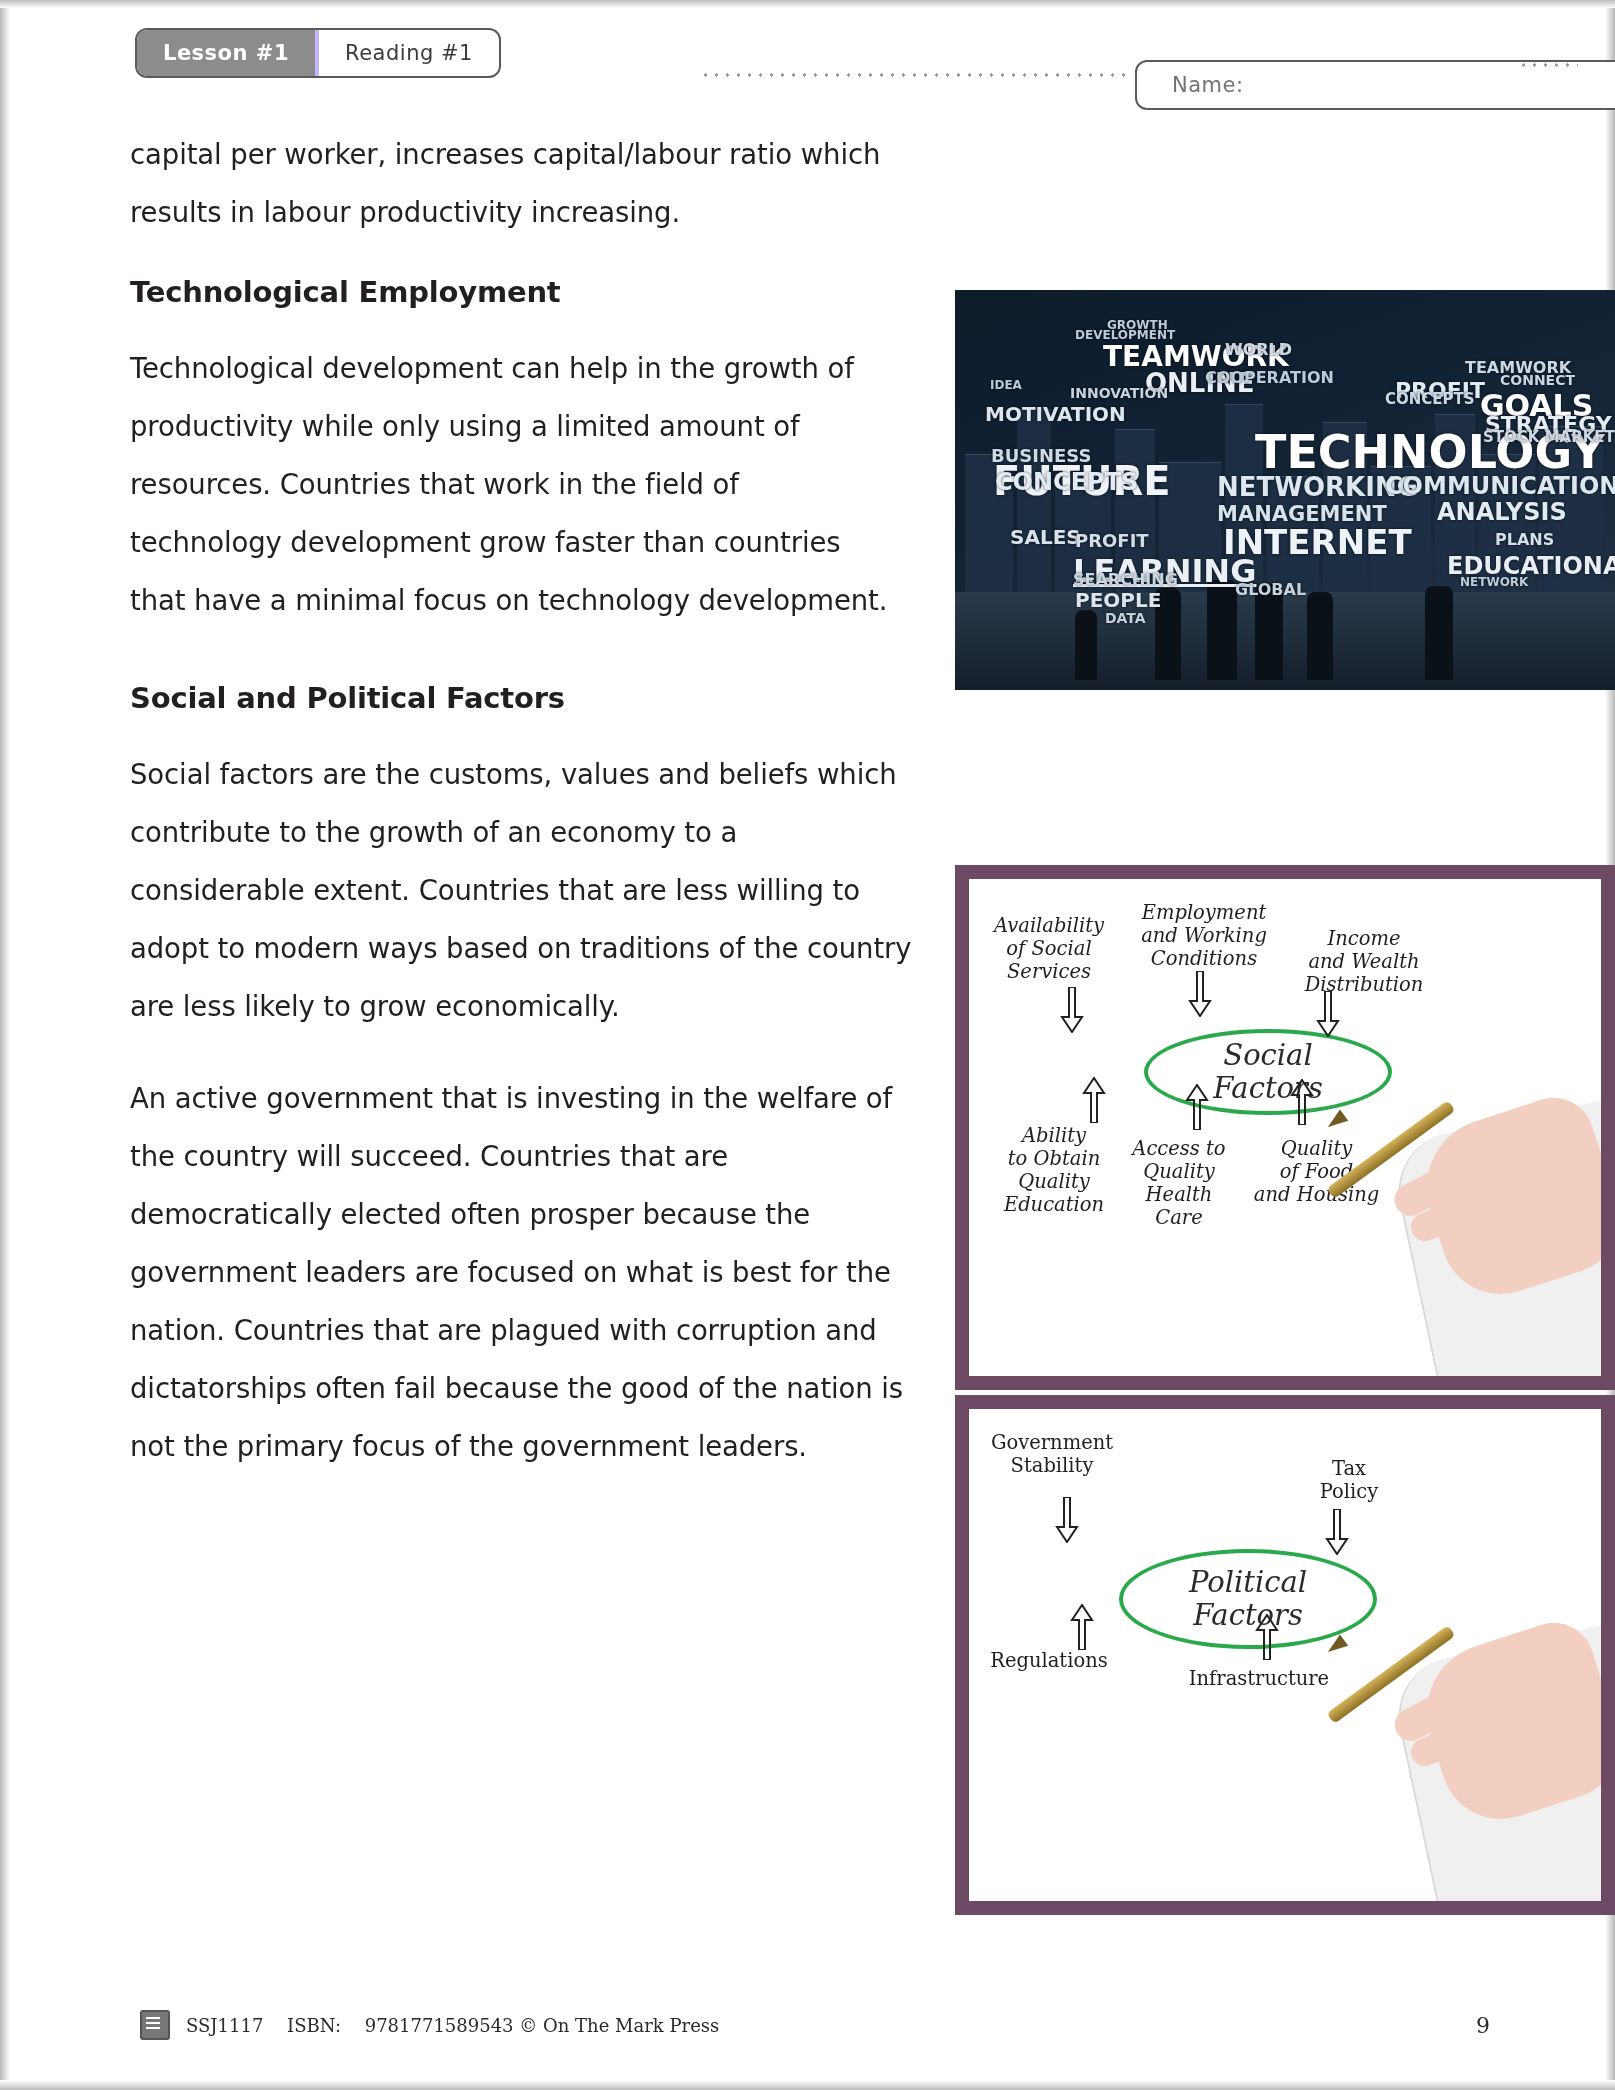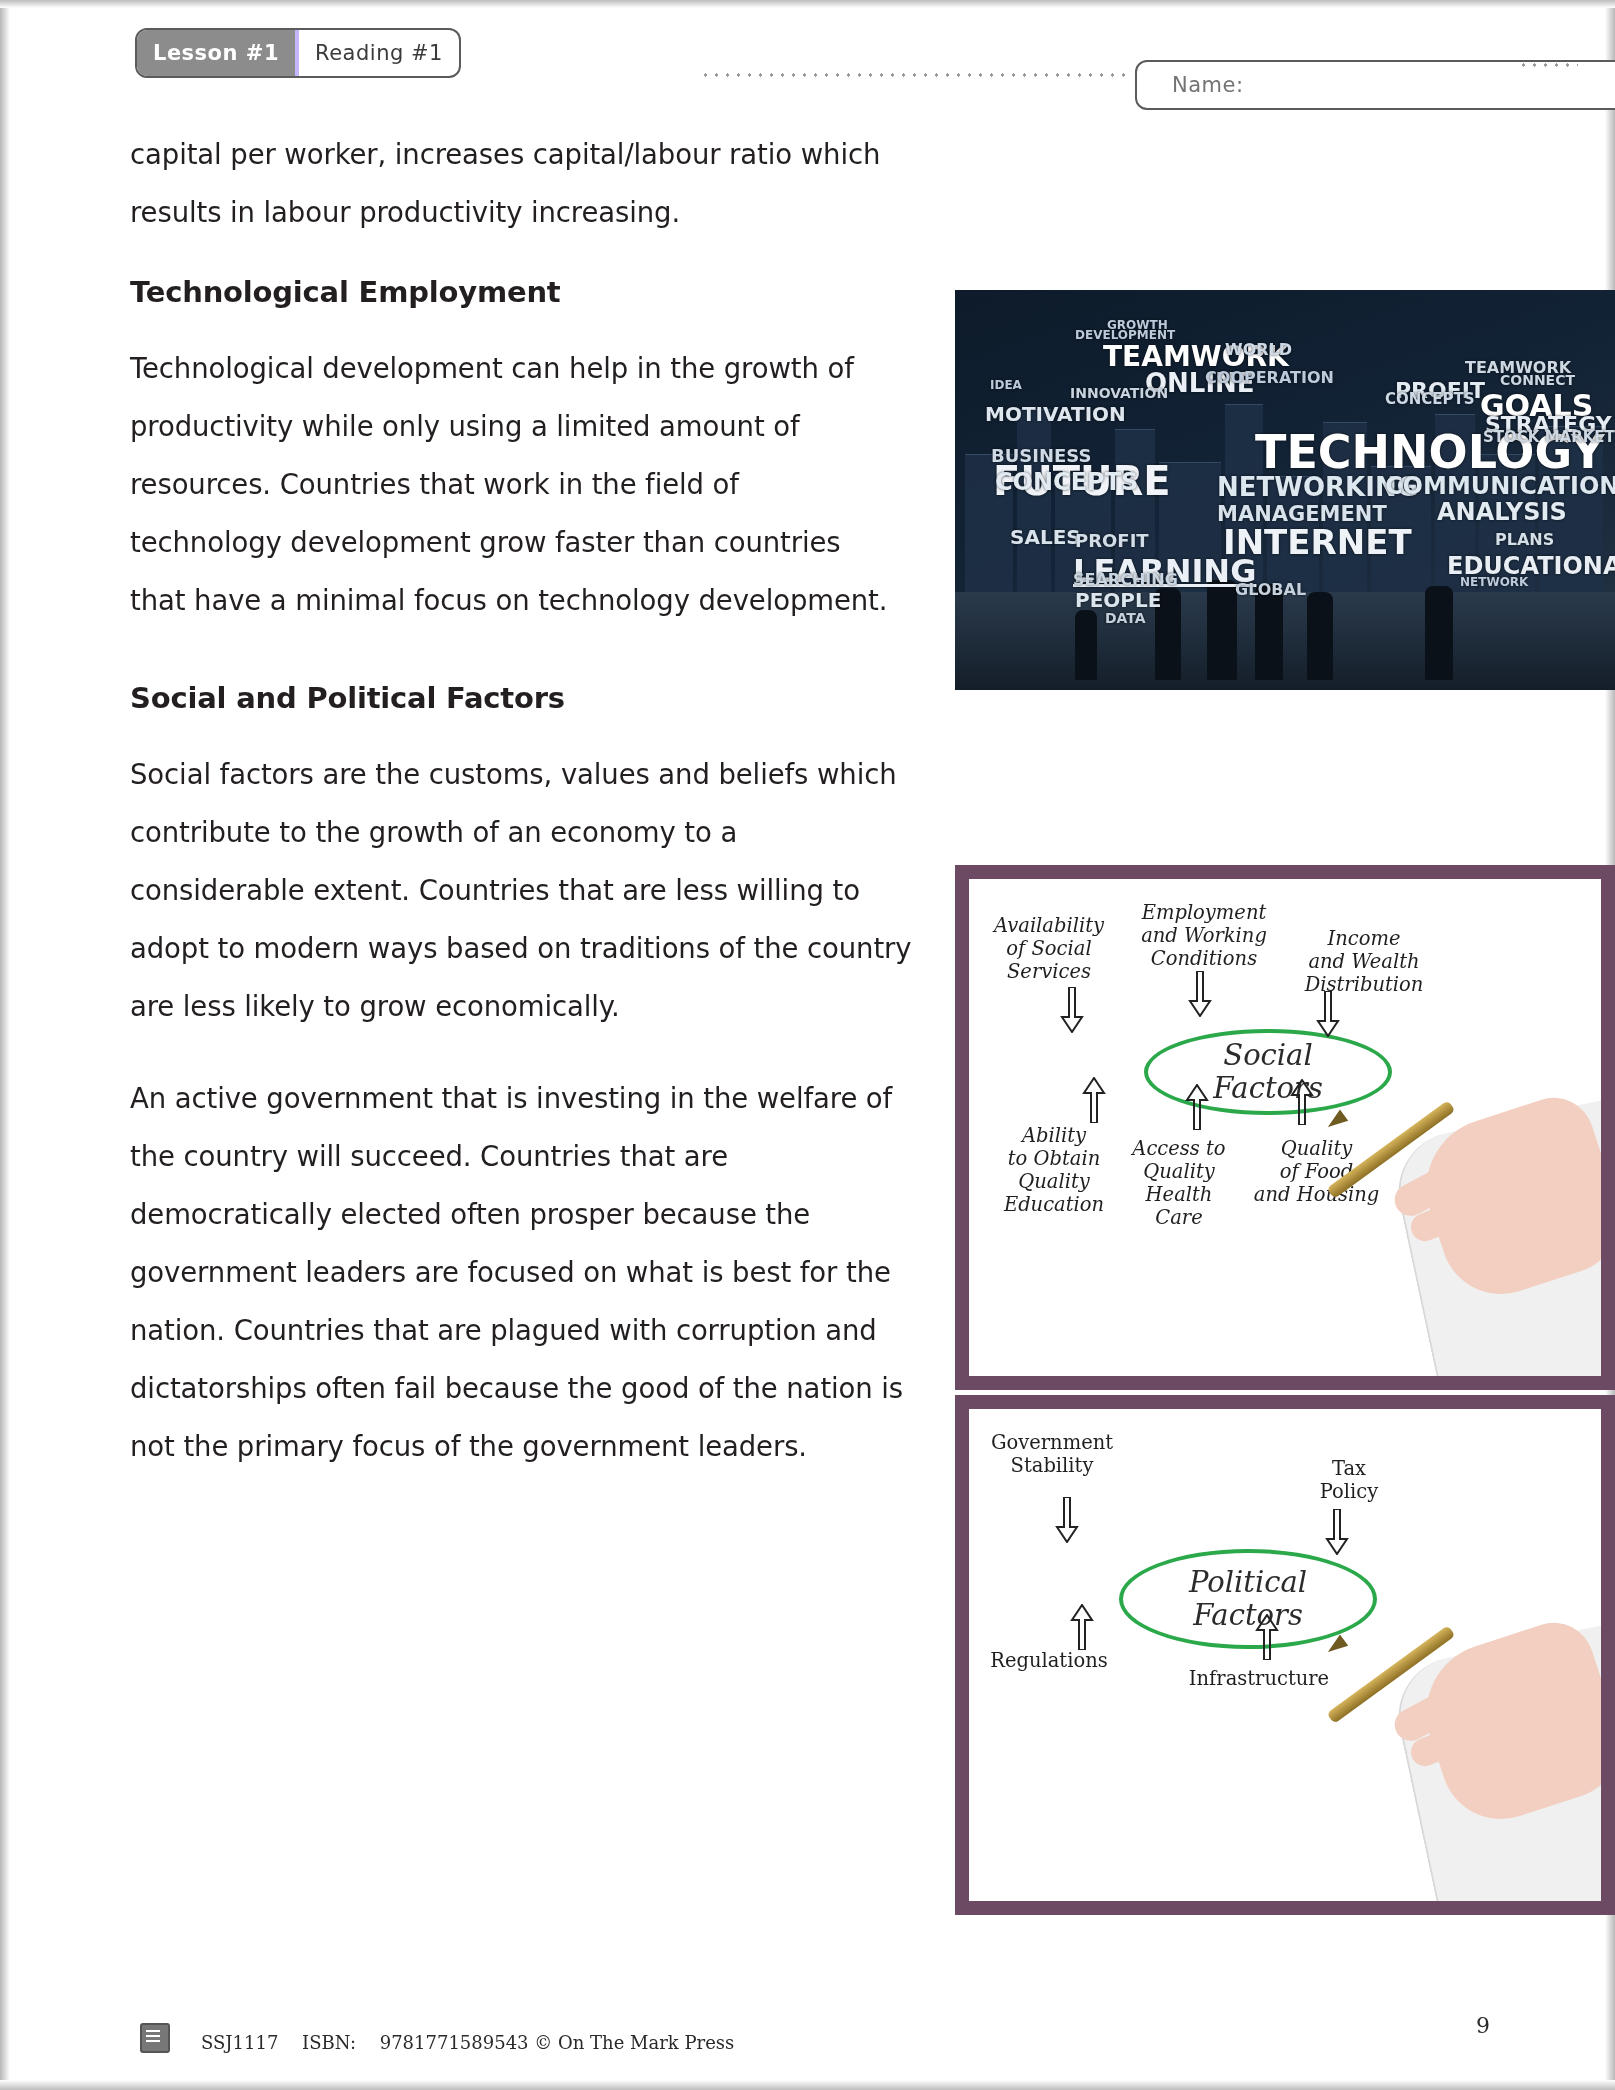--- a/index.html
+++ b/index.html
@@ -58,21 +58,21 @@
     border: 2px solid #5b5b5b;
     border-radius: 12px;
     overflow: hidden;
     height: 46px;
     background: #ffffff;
   }
   .tab {
     display: flex;
     align-items: center;
     justify-content: center;
-    padding: 0 16px;
+    padding: 0 26px;
     font-size: 21px;
     color: #3b3b3b;
     letter-spacing: 0.5px;
     font-family: "DejaVu Sans", sans-serif;
   }
   .tab.active {
     background: #8c8c8c;
     color: #ffffff;
     font-weight: bold;
   }
@@ -287,25 +287,24 @@
   .arrow {
     position: absolute;
     width: 26px;
     height: 46px;
   }
 
   
   .footer {
     position: absolute;
     left: 140px;
-    bottom: 37px;
+    bottom: 50px;
     width: 1350px;
     display: flex;
-    align-items: flex-end;
-    gap: 15px;
+    align-items: center;
   }
   .footer-icon {
     width: 26px;
     height: 26px;
     border: 2px solid #555;
     border-radius: 3px;
     background: #777;
     position: relative;
     margin-right: 16px;
   }

